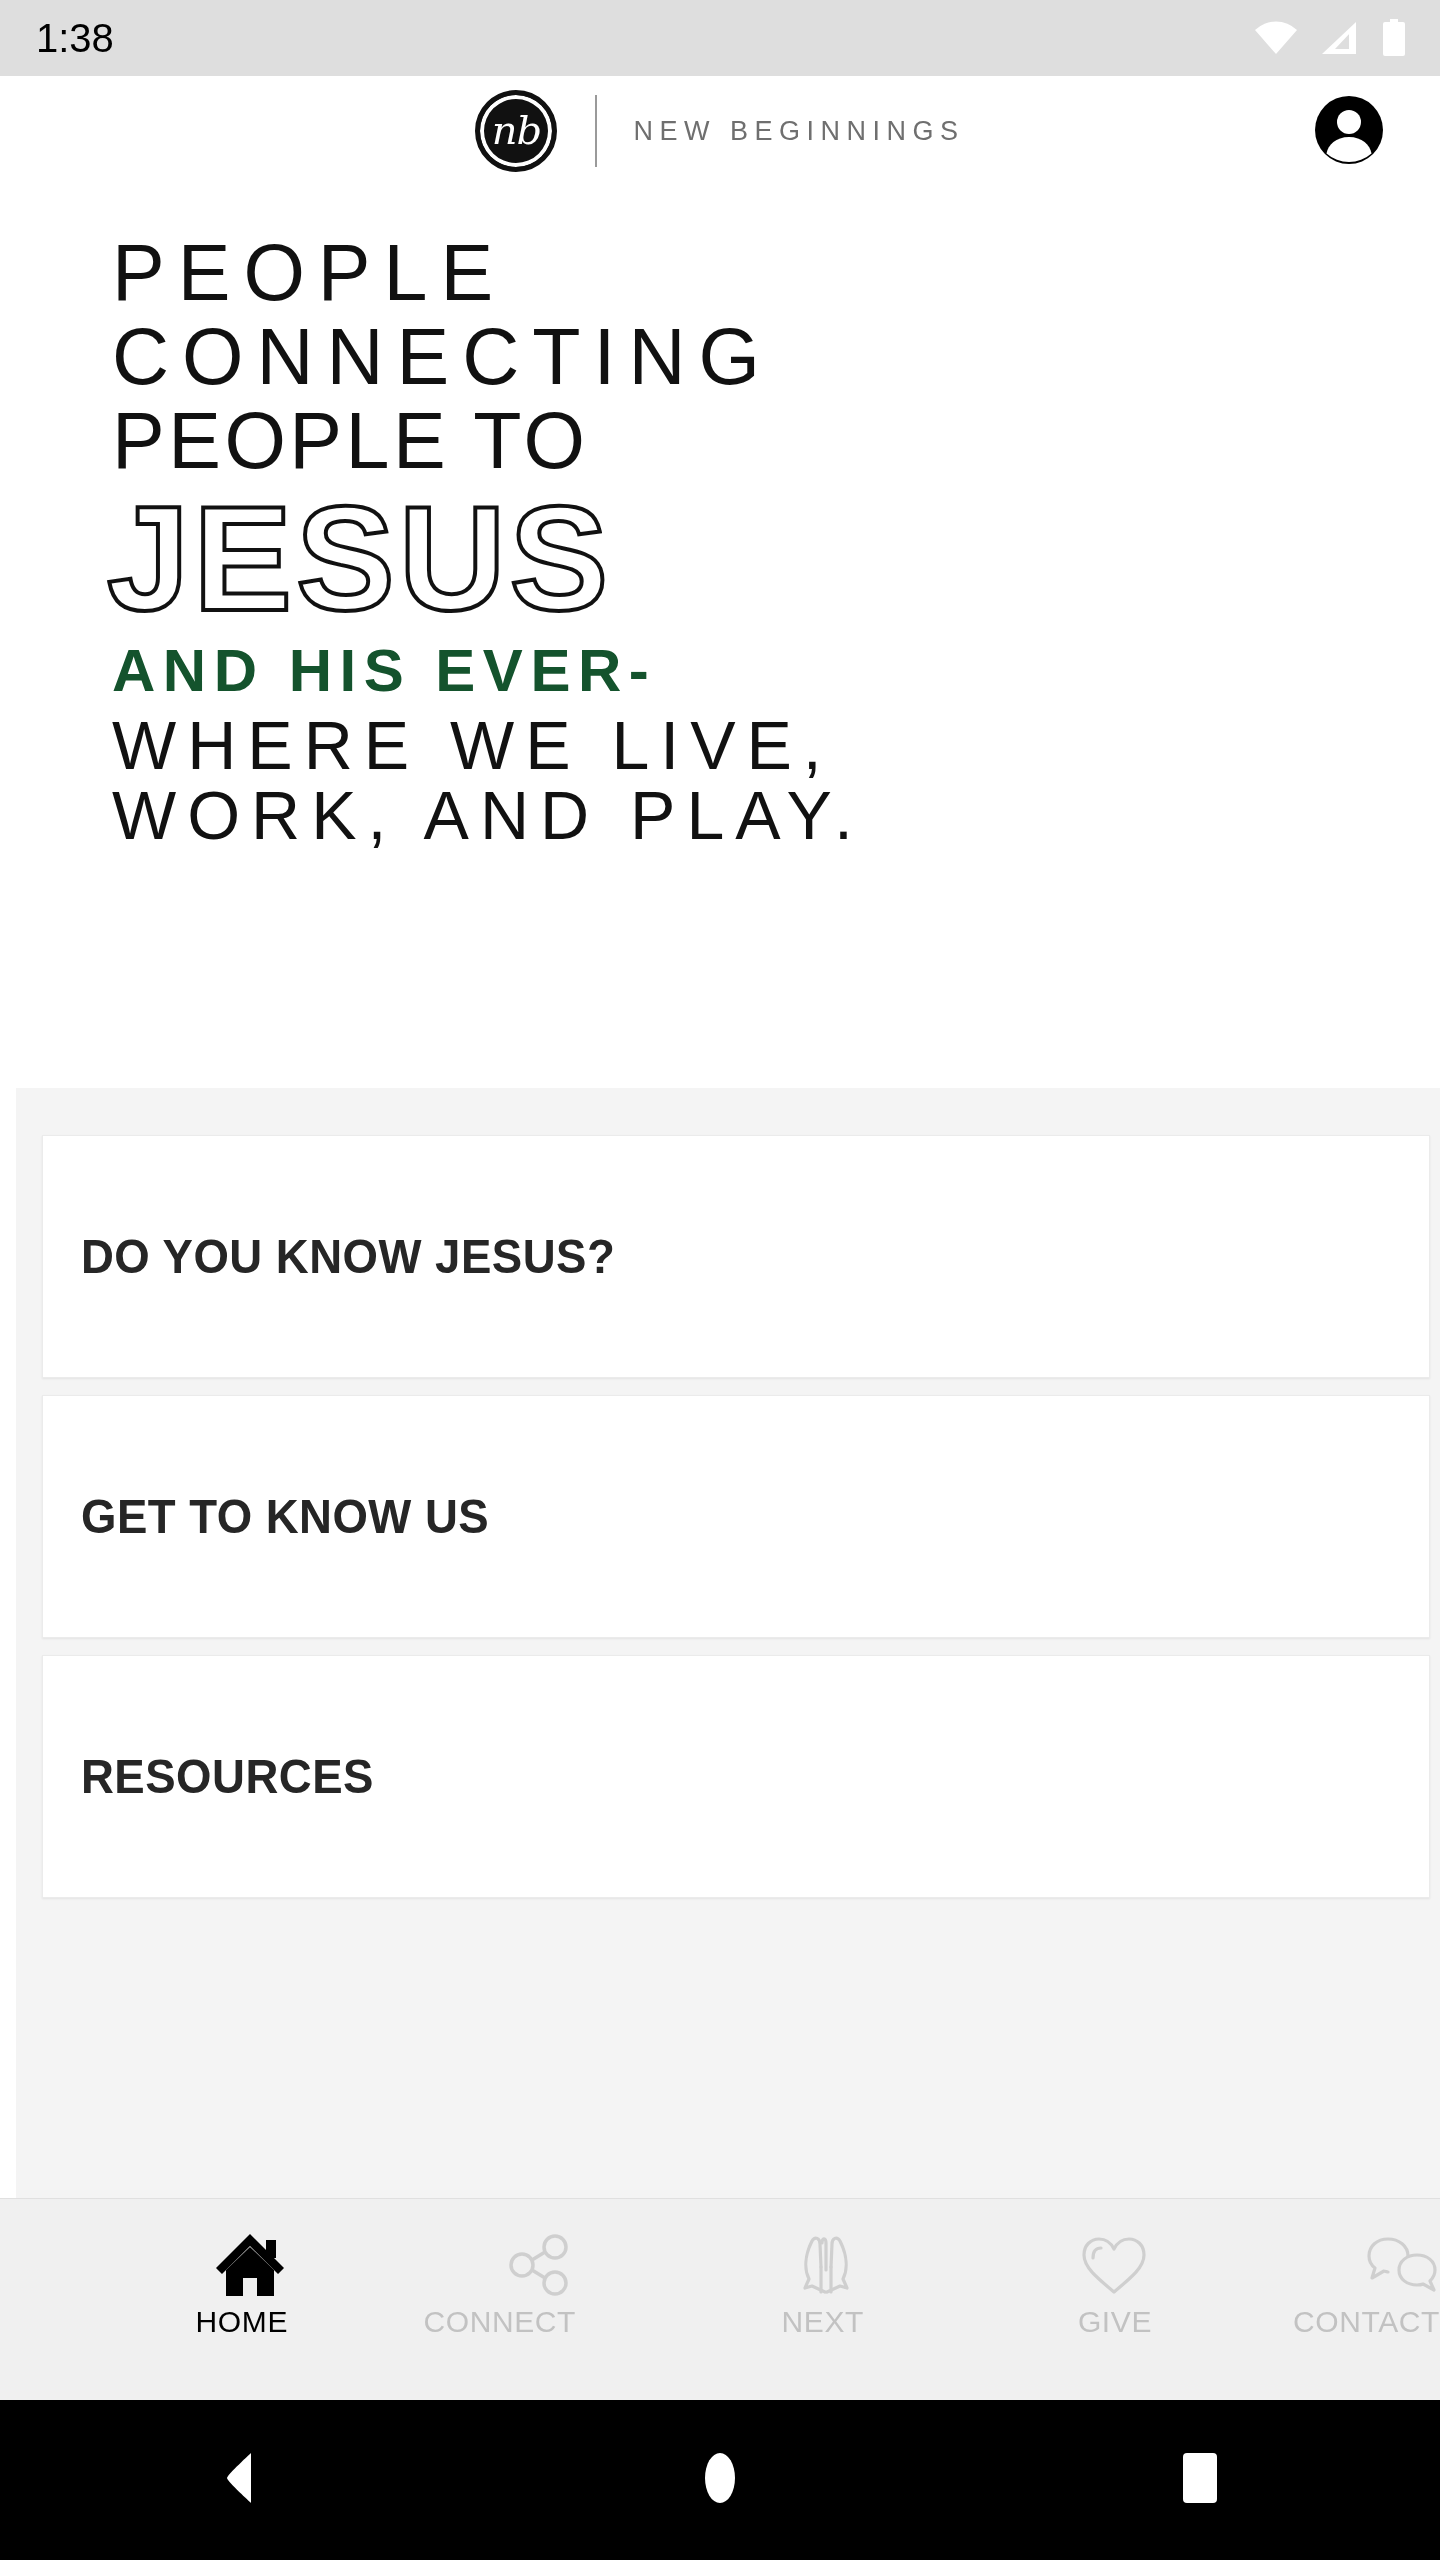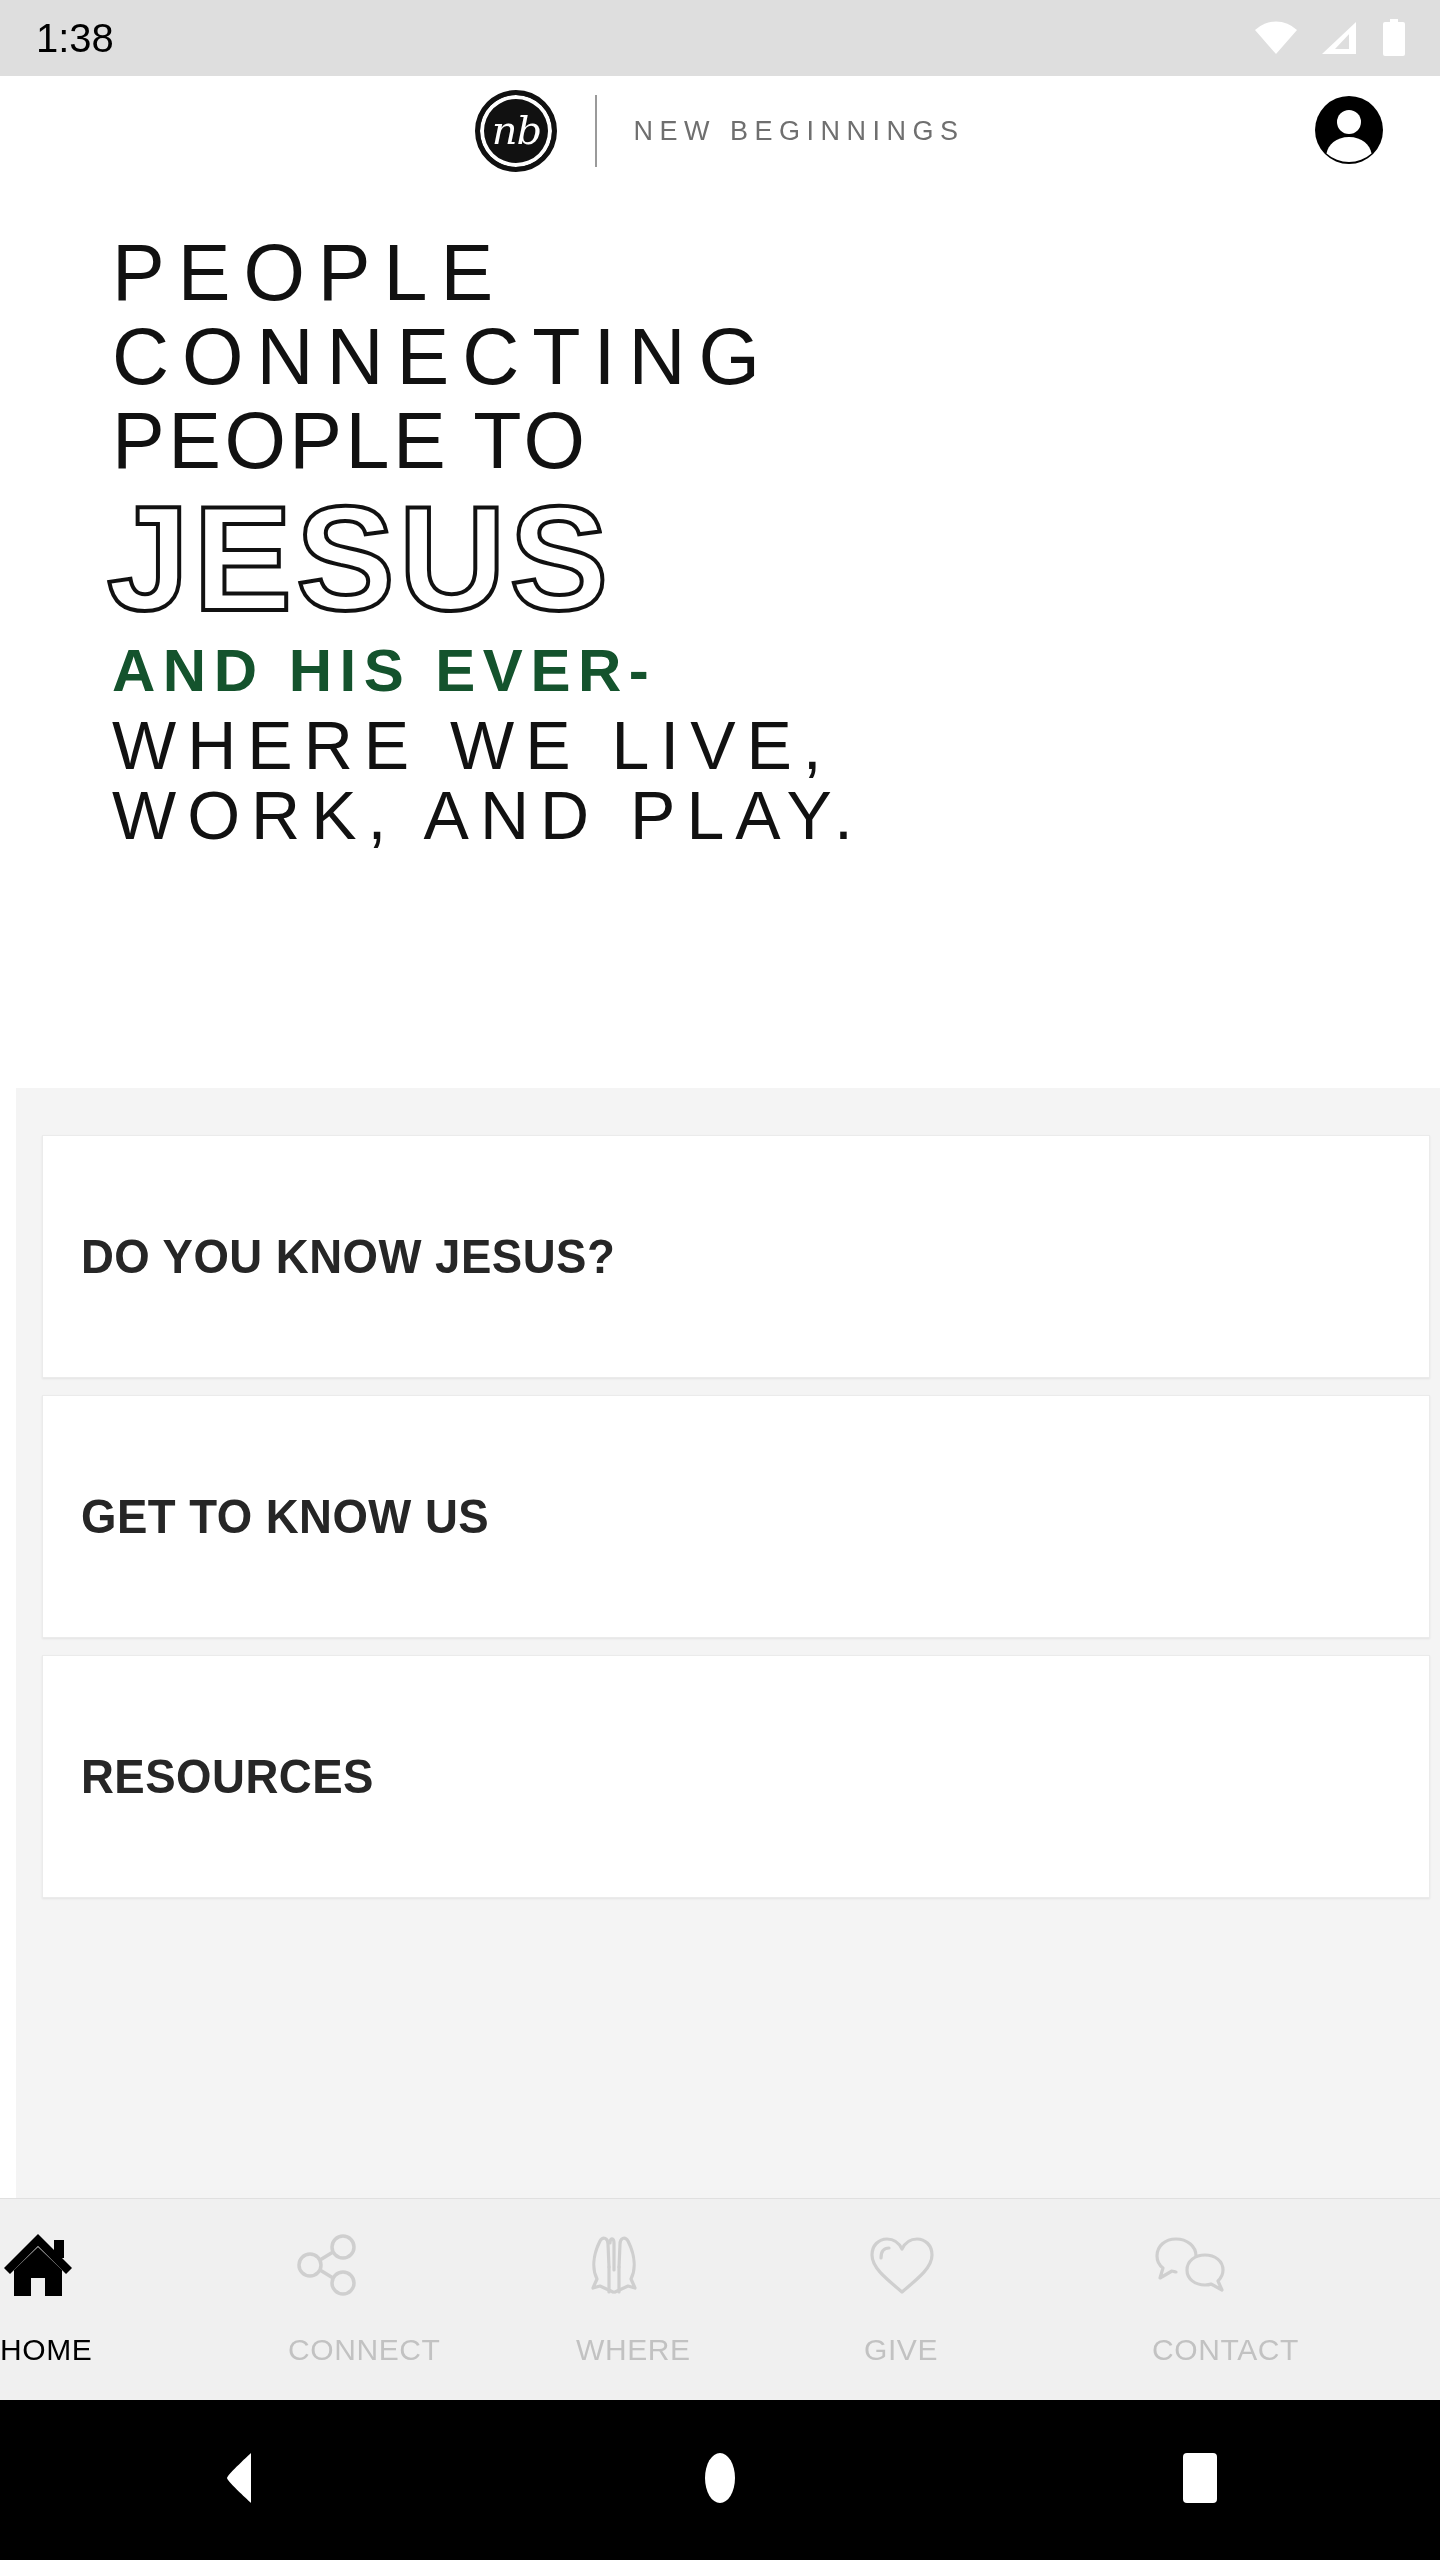--- a/index.html
+++ b/index.html
@@ -130,22 +130,22 @@
   .bottomnav {
     position:absolute; bottom:160px; left:0;
     width:1440px; height:202px;
     background:#f0f0f0;
     border-top:1px solid #e0e0e0;
     display:flex; align-items:flex-start;
   }
   .navitem {
     flex:1 1 0; height:100%;
     display:flex; flex-direction:column;
-    align-items:flex-start; justify-content:flex-start;
-    padding-top:24px; gap:28px;
+    align-items:flex-end; justify-content:flex-start;
+    padding-top:24px; gap:0;
     cursor:pointer; background:transparent; border:none;
   }
   .nav-icon { height:84px; display:flex; align-items:center; justify-content:center; }
   .nav-label {
     font-size:30px; font-weight:400; letter-spacing:0.6px;
     line-height:1;
   }
   .navitem.active .nav-label { color:#000000; }
   .navitem.inactive .nav-label { color:#c2c2c2; }
 
@@ -264,21 +264,21 @@
         <svg width="76" height="70" viewBox="0 0 76 70">
           <g fill="none" stroke="#cfcfcf" stroke-width="3.2" stroke-linejoin="round" stroke-linecap="round">
             <path d="M37 62 L24 56 L17 58 L21 49 C16 39 17 25 24 11 C27 6 32 8 32 14 L33 37"></path>
             <path d="M39 62 L52 56 L59 58 L55 49 C60 39 59 25 52 11 C49 6 44 8 44 14 L43 37"></path>
             <path d="M33 37 L33 62"></path>
             <path d="M43 37 L43 62"></path>
             <path d="M34 13 C34 8 38 7 38 13 L38 40"></path>
           </g>
         </svg>
       </span>
-      <span class="nav-label">WHERE</span>
+      <span class="nav-label">NEXT</span>
     </button>
 
     <button class="navitem inactive">
       <span class="nav-icon">
         <svg width="76" height="70" viewBox="0 0 76 70">
           <g fill="none" stroke="#cfcfcf" stroke-width="3.2" stroke-linejoin="round" stroke-linecap="round">
             <path d="M38 62 C20 47 8 37 8 25 C8 15 15 9 23 9 C30 9 35 13 38 19 C41 13 46 9 53 9 C61 9 68 15 68 25 C68 37 56 47 38 62 Z"></path>
             <path d="M17 28 C17 21 20 18 25 18"></path>
           </g>
         </svg>

